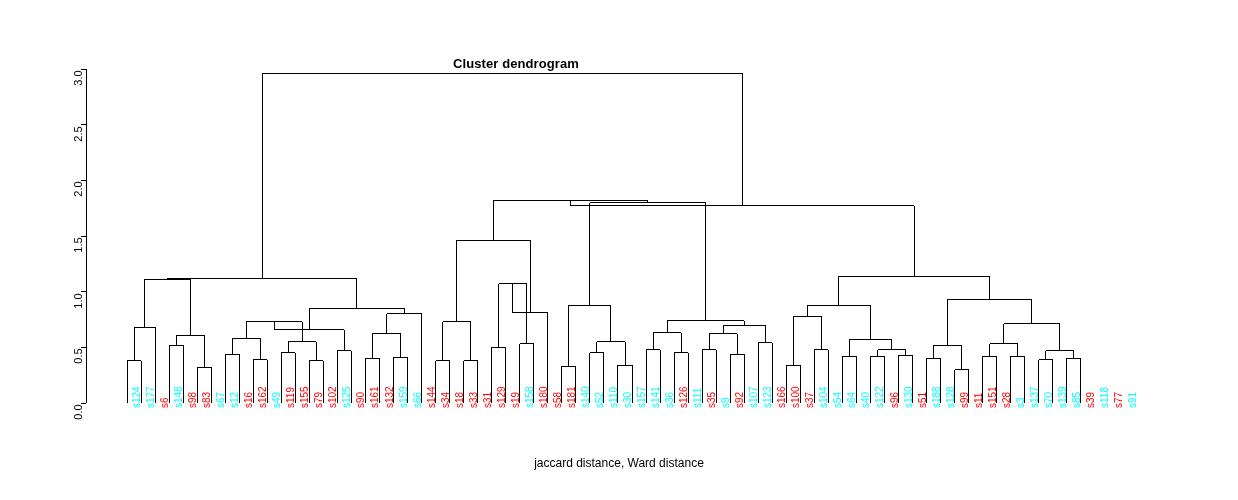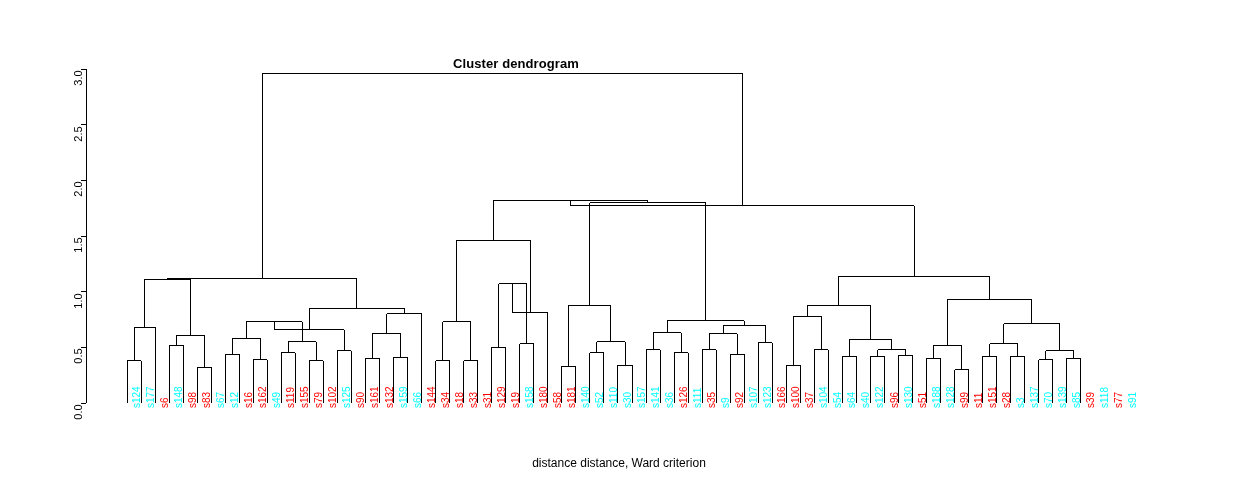--- a/index.html
+++ b/index.html
@@ -360,14 +360,14 @@
       <div class="leaf-label" style="color: rgb(0, 255, 255); left: 1028.8px; top: 408px;">s137</div>
       <div class="leaf-label" style="color: rgb(0, 255, 255); left: 1042.83px; top: 408px;">s70</div>
       <div class="leaf-label" style="color: rgb(0, 255, 255); left: 1056.86px; top: 408px;">s139</div>
       <div class="leaf-label" style="color: rgb(0, 255, 255); left: 1070.89px; top: 408px;">s85</div>
       <div class="leaf-label" style="color: rgb(255, 0, 0); left: 1084.92px; top: 408px;">s39</div>
       <div class="leaf-label" style="color: rgb(0, 255, 255); left: 1098.94px; top: 408px;">s118</div>
       <div class="leaf-label" style="color: rgb(255, 0, 0); left: 1112.97px; top: 408px;">s77</div>
       <div class="leaf-label" style="color: rgb(0, 255, 255); left: 1127px; top: 408px;">s91</div>
     </div>
 
-  <div id="xlabel">distance distance, Ward criterion</div>
+  <div id="xlabel">jaccard distance, Ward distance</div>
 </div>
 
 </body></html>

